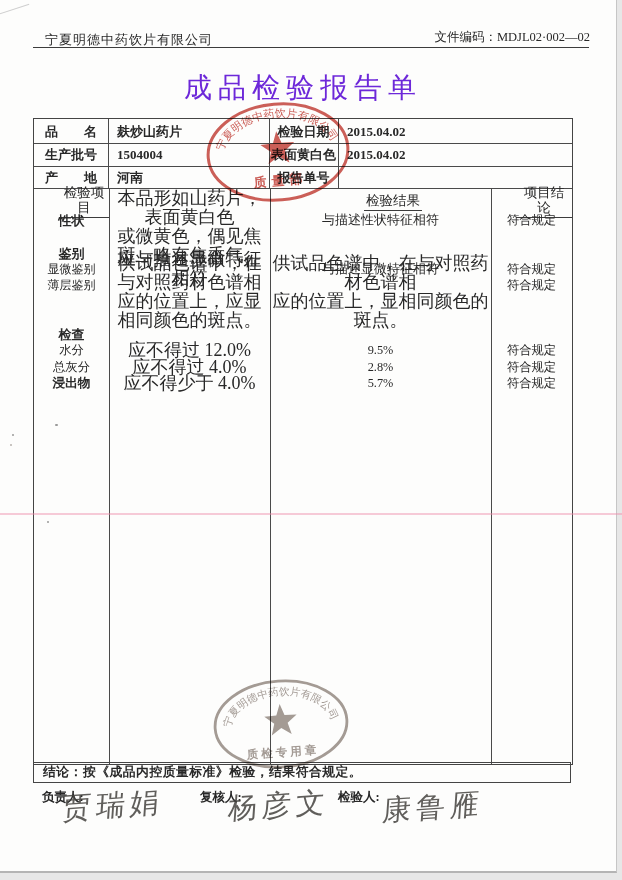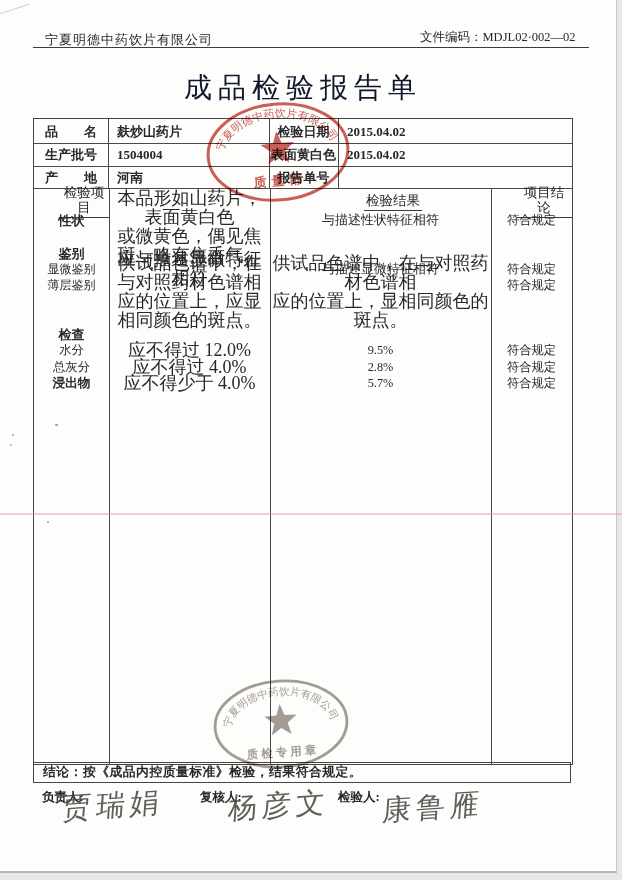--- a/index.html
+++ b/index.html
@@ -10,25 +10,25 @@
     color:#282828;
   }
   .page{
     position:absolute;left:0;top:0;width:616px;height:871px;
     background:#fdfdfc;
     border-right:1px solid #c6c6c6;
     border-bottom:2px solid #b4b4b4;
   }
   
   .company{position:absolute;left:45px;top:31px;font-size:13px;letter-spacing:1px;}
-  .doc-code{position:absolute;left:420px;top:29px;width:170px;font-size:12.5px;text-align:left;}
+  .doc-code{position:absolute;left:420px;top:29px;width:170px;font-size:12.5px;text-align:right;}
   .header-rule{position:absolute;left:33px;top:47px;width:556px;border-top:1.6px solid #3c3c3c;}
   .title{
     position:absolute;left:33px;top:69px;width:540px;
-    text-align:center;font-size:28px;letter-spacing:6px;font-weight:500;color:#0f172a;
+    text-align:center;font-size:28px;letter-spacing:6px;font-weight:500;color:#6d28d9;
   }
   
   .grid{
     position:absolute;left:33px;top:118px;width:538px;height:645px;
     border:1.6px solid #444;
     text-decoration:underline;
   }
   .hl{position:absolute;left:0;width:100%;border-top:1.4px solid #4a4a4a;}
   .vl{position:absolute;width:0;border-left:1.4px solid #4a4a4a;}
   .cell{

